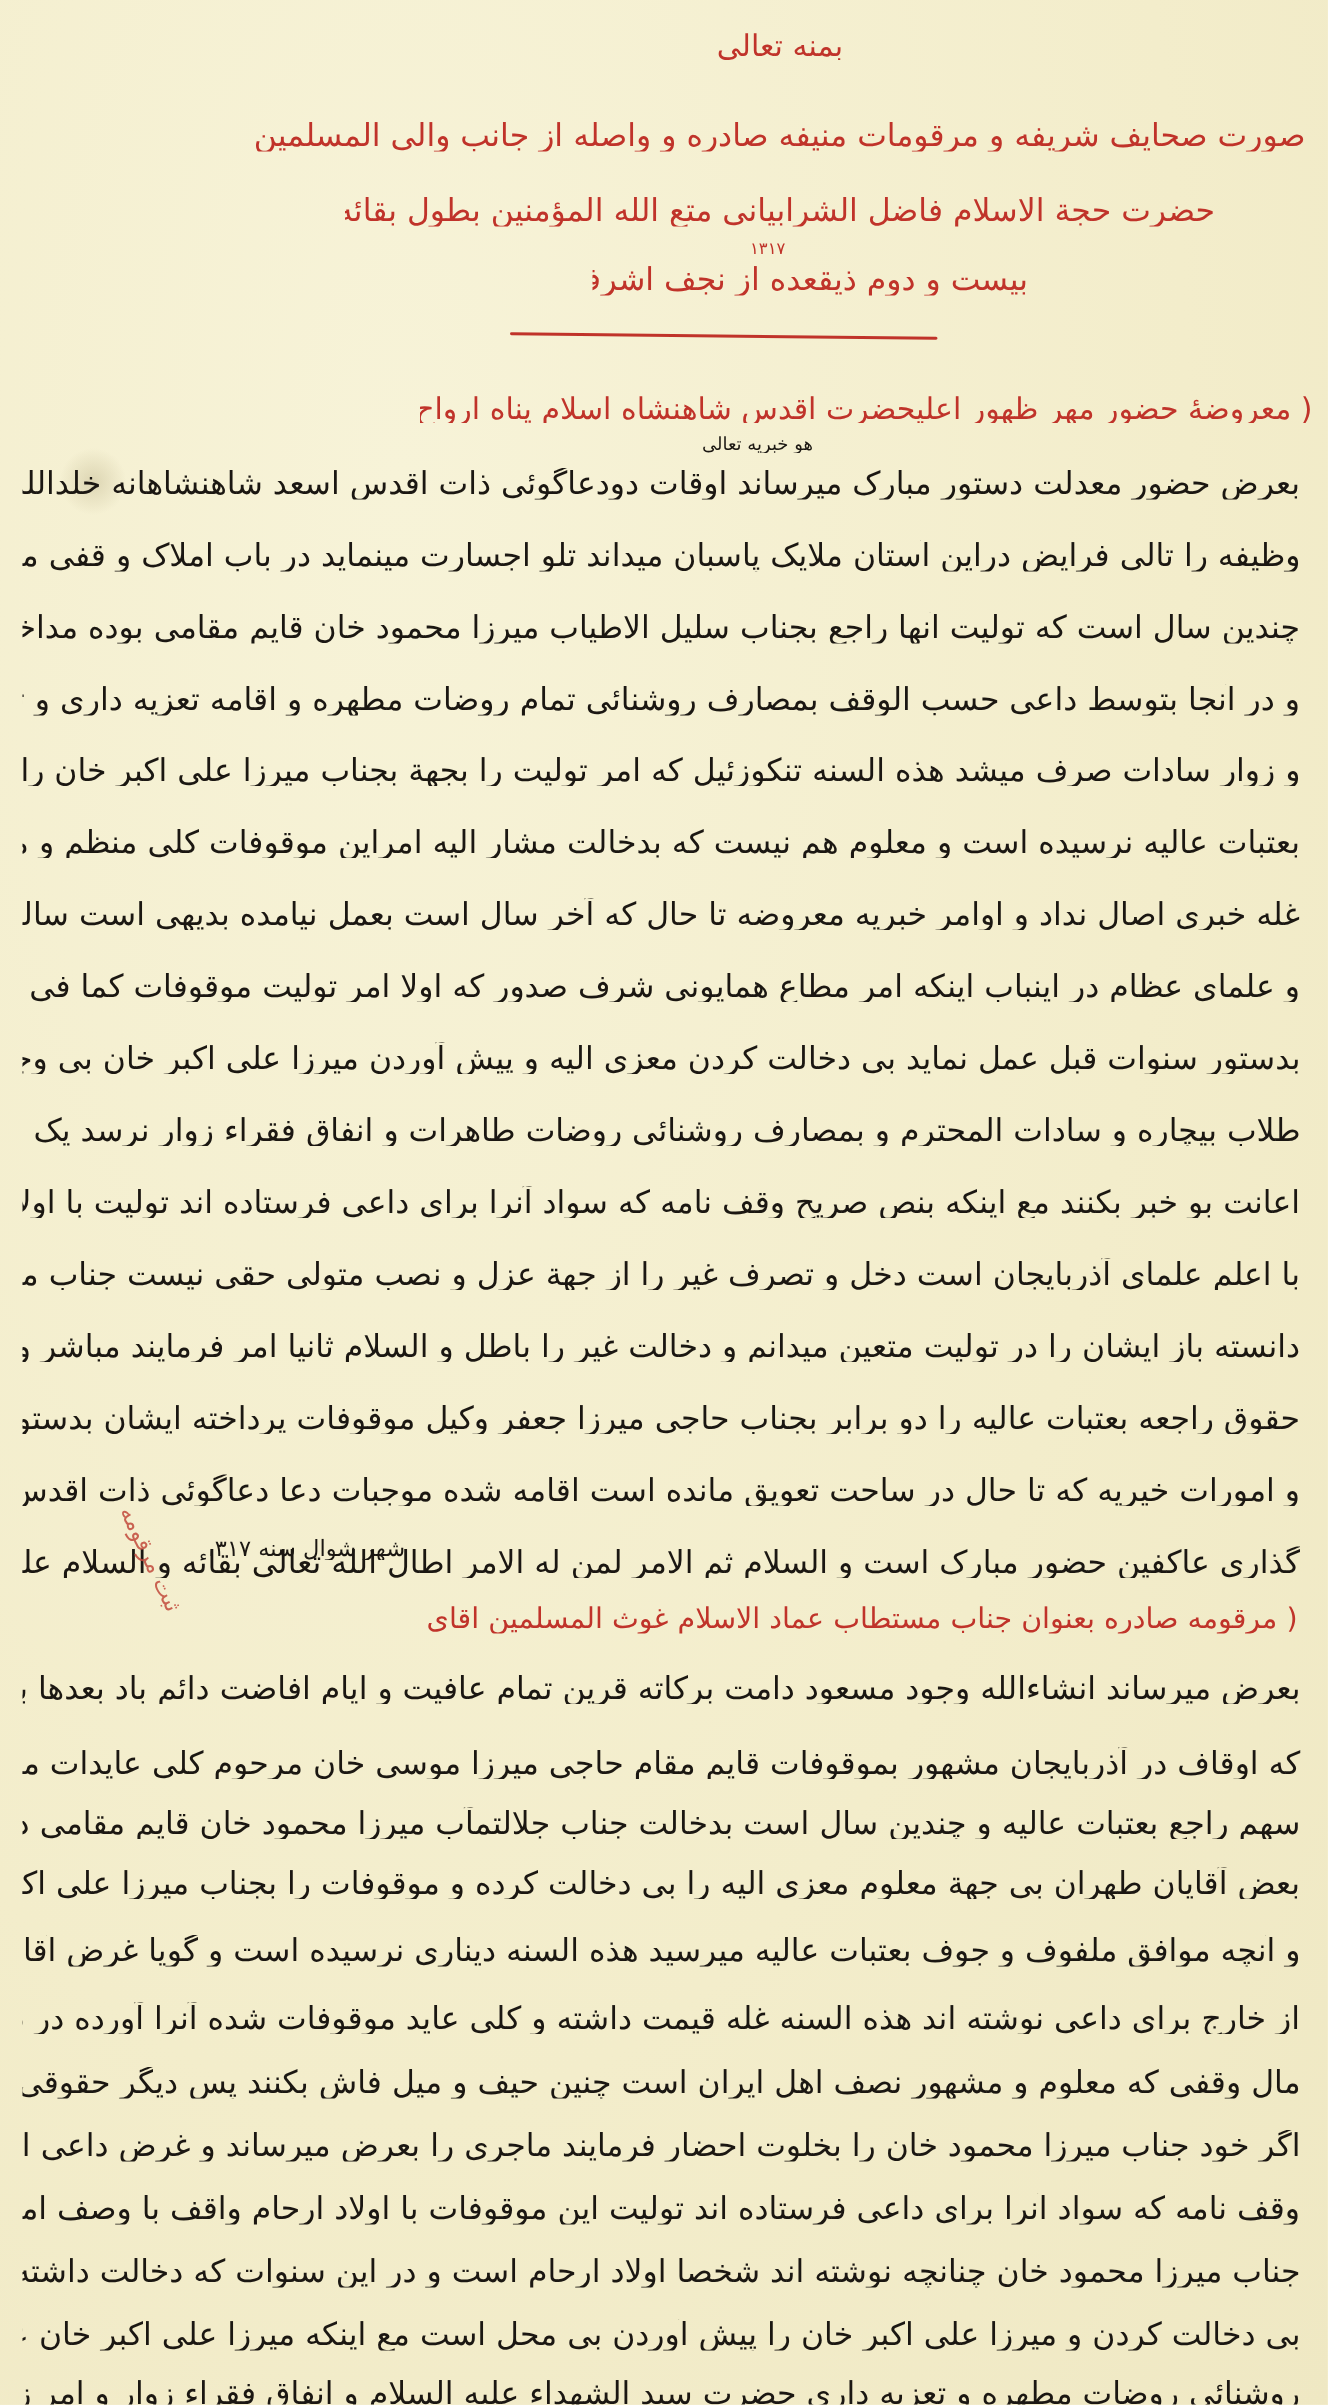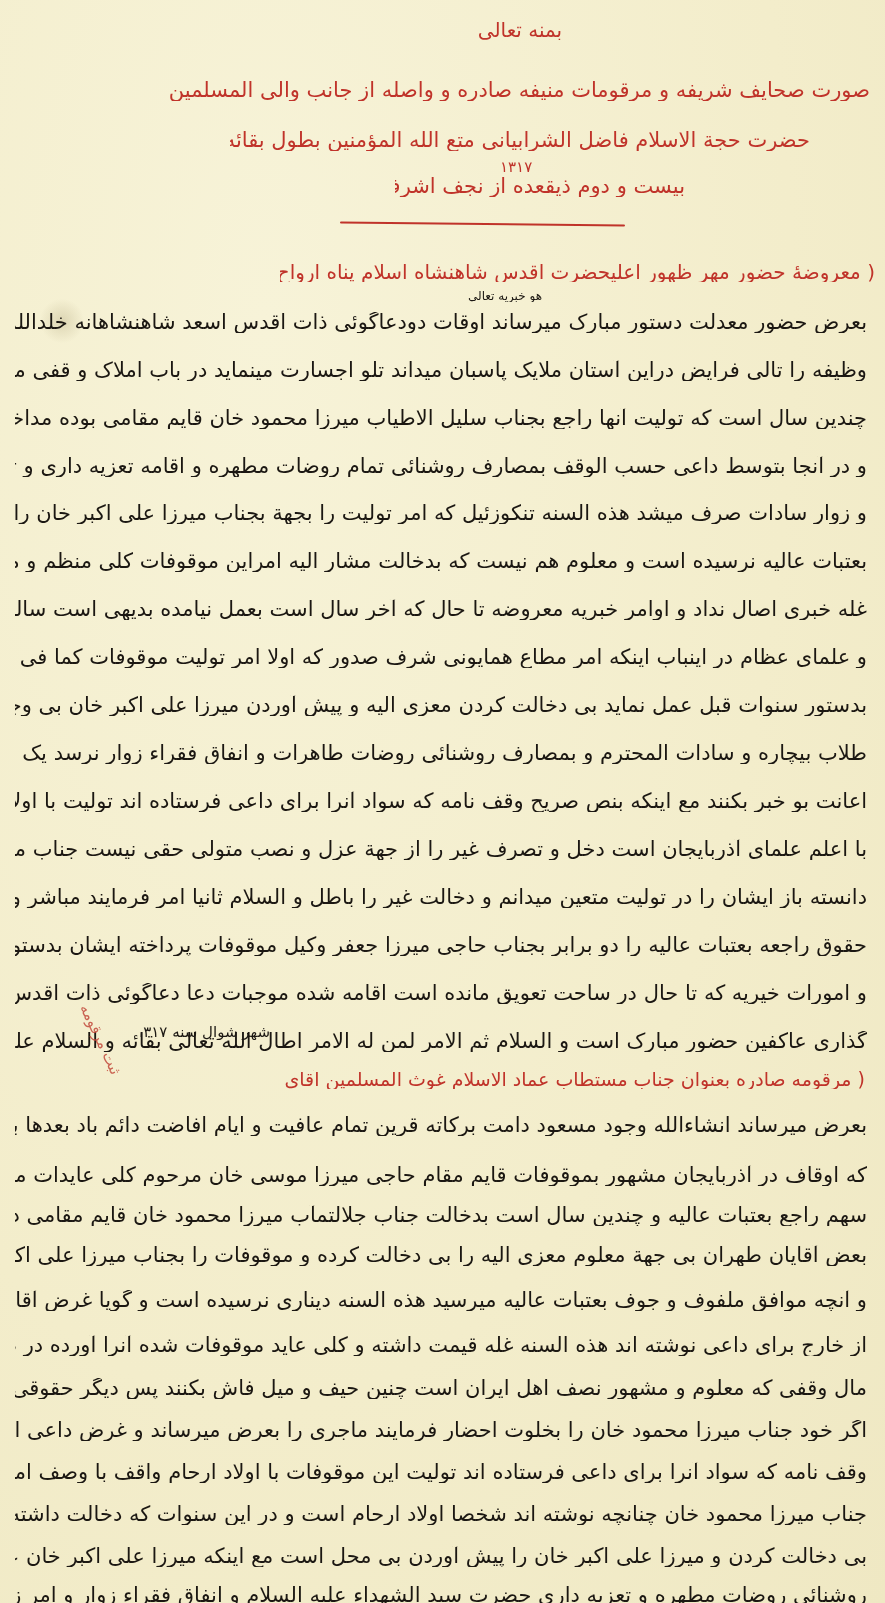--- a/index.html
+++ b/index.html
@@ -66,21 +66,21 @@
       position: absolute;
       left: 40px;
       top: 298px;
       width: 44px;
       height: 46px;
       border-radius: 50%;
       background: radial-gradient(circle, rgba(190,180,140,0.45) 0%, rgba(190,180,140,0.0) 70%);
     }
     .year-small {
       position: absolute;
-      font-size: 15px;
+      font-size: 11px;
       line-height: 1;
     }
   </style>
 </head>
 <body>
 
 <div class="page">
 
   <div class="line red" style="left:470px; width:100px; top:20px; font-size:20px;">بمنه تعالی</div>
 

